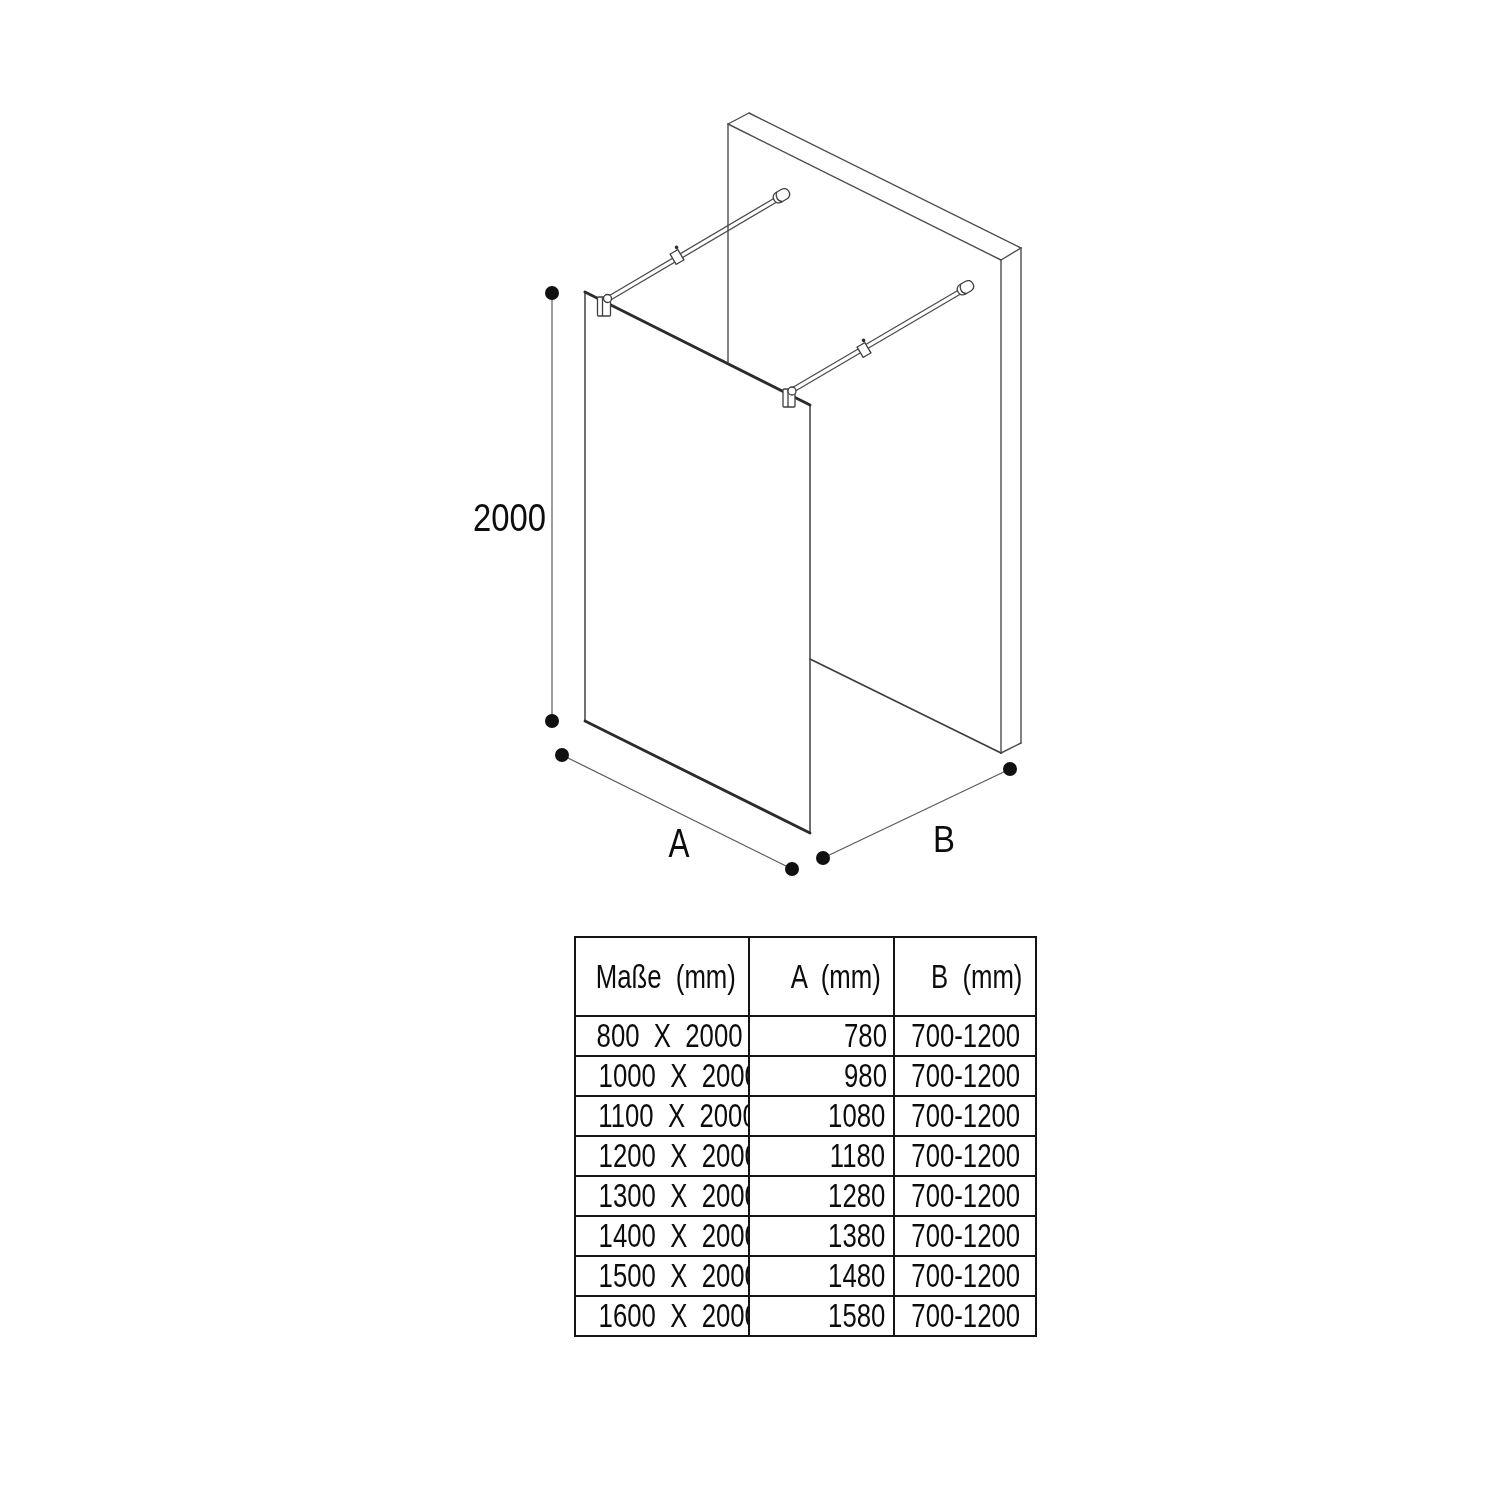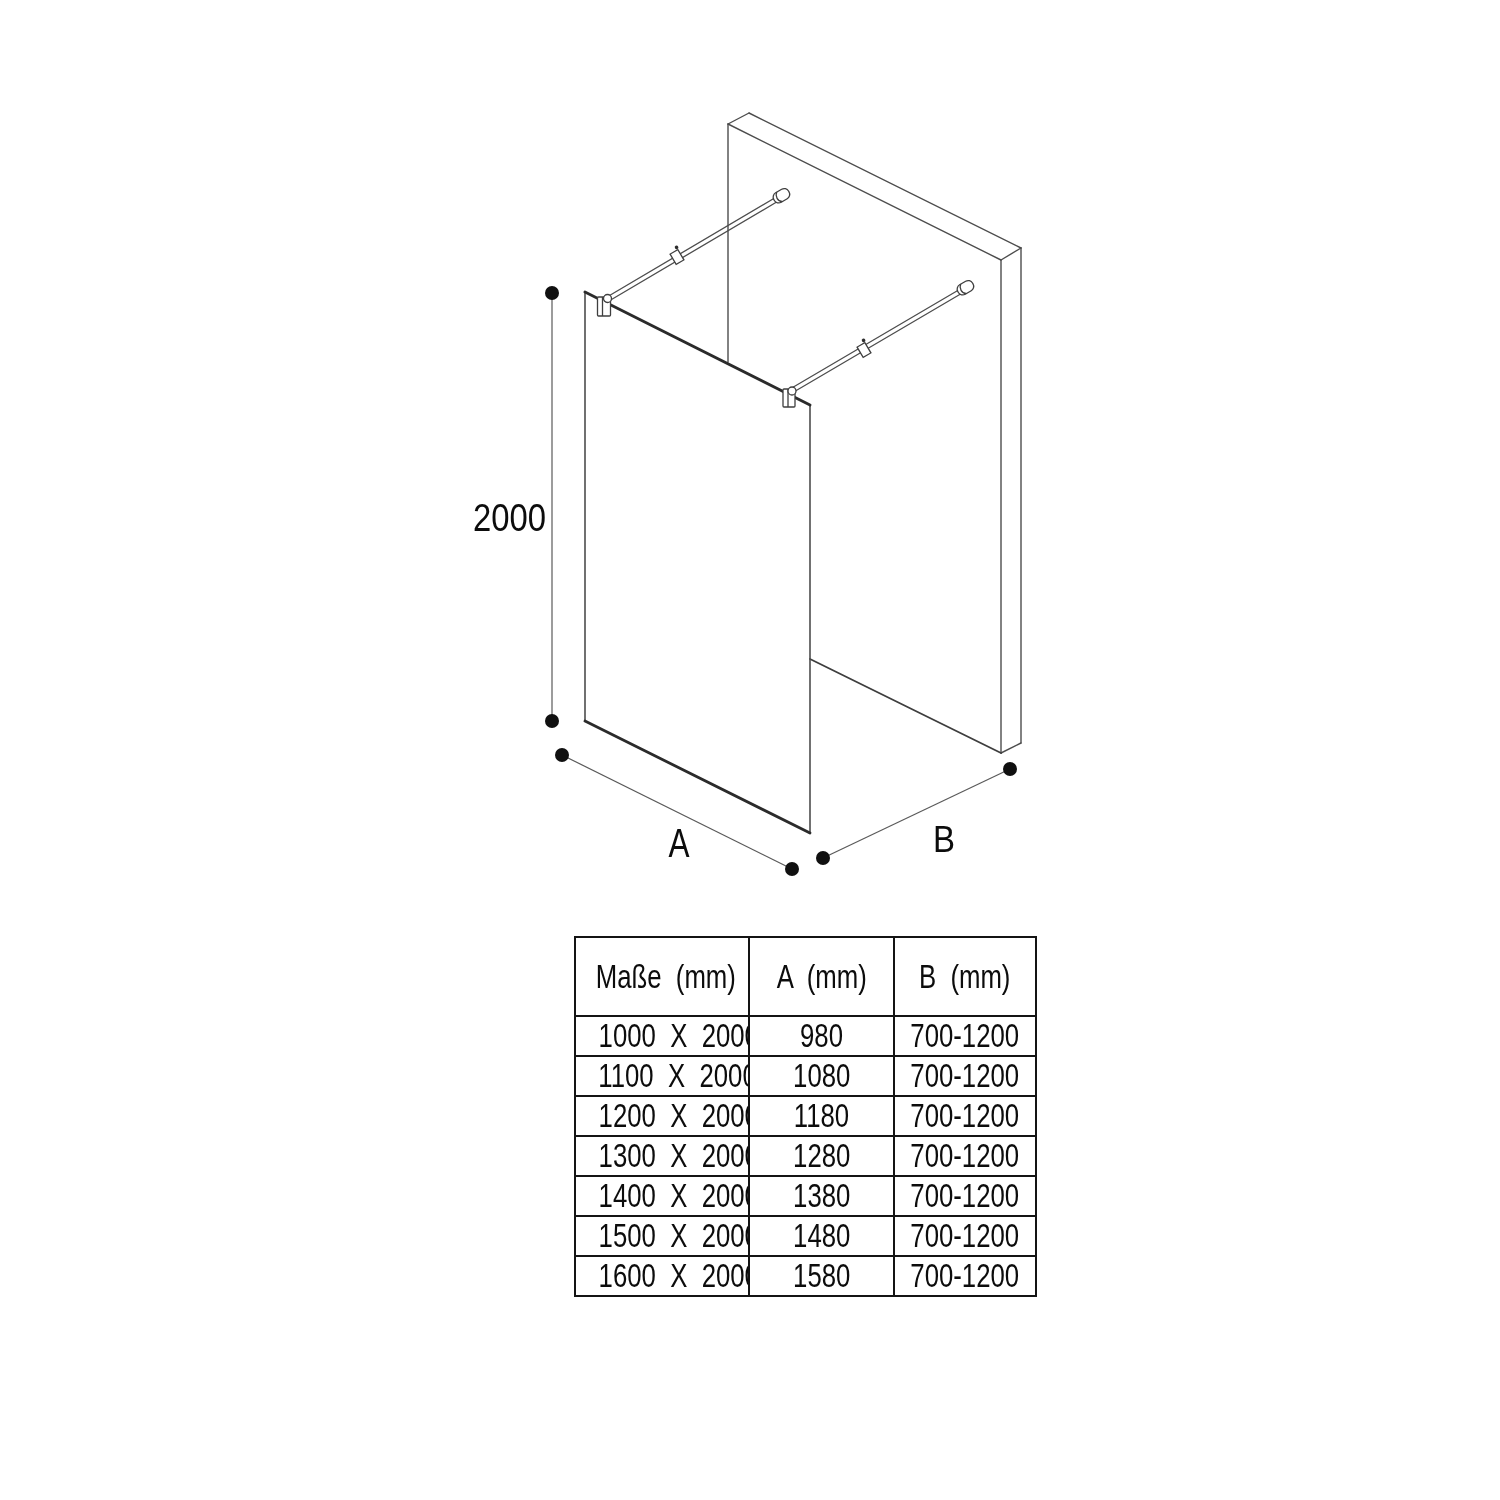--- a/index.html
+++ b/index.html
@@ -5,21 +5,21 @@
   html,body{margin:0;padding:0;background:#ffffff;}
   body{width:1500px;height:1500px;position:relative;font-family:"Liberation Sans",sans-serif;overflow:hidden;}
   .diagram-svg{position:absolute;left:0;top:0;width:1500px;height:1500px;}
   .dim-label{fill:#0c0c0c;font-family:"Liberation Sans",sans-serif;font-weight:400;}
 
   .spec-table{
     position:absolute;left:574px;top:936px;
     width:461px;border-collapse:collapse;table-layout:fixed;background:#ffffff;
   }
   .spec-table th,.spec-table td{
-    border:2px solid #141414;text-align:center;vertical-align:middle;
+    border:2px solid #141414;text-align:right;vertical-align:middle;
     padding:0;white-space:pre;color:#0c0c0c;overflow:hidden;
   }
   .spec-table th{height:77px;font-weight:400;font-size:33px;}
   .spec-table td{height:37px;font-size:33px;}
   .spec-table .cell-text{display:inline-block;transform:scaleX(0.78);transform-origin:center center;}
 </style>
 </head>
 <body>
 
 <svg class="diagram-svg" viewBox="0 0 1500 1500" aria-hidden="true">
@@ -110,20 +110,25 @@
     </colgroup>
   <thead>
     <tr>
       <th><span class="cell-text">Maße  (mm)</span></th>
       <th><span class="cell-text">A  (mm)</span></th>
       <th><span class="cell-text">B  (mm)</span></th>
     </tr>
   </thead>
   <tbody>
     <tr>
+      <td><span class="cell-text">800  X  2000</span></td>
+      <td><span class="cell-text">780</span></td>
+      <td><span class="cell-text">700-1200</span></td>
+    </tr>
+    <tr>
       <td><span class="cell-text">1000  X  2000</span></td>
       <td><span class="cell-text">980</span></td>
       <td><span class="cell-text">700-1200</span></td>
     </tr>
     <tr>
       <td><span class="cell-text">1100  X  2000</span></td>
       <td><span class="cell-text">1080</span></td>
       <td><span class="cell-text">700-1200</span></td>
     </tr>
     <tr>

